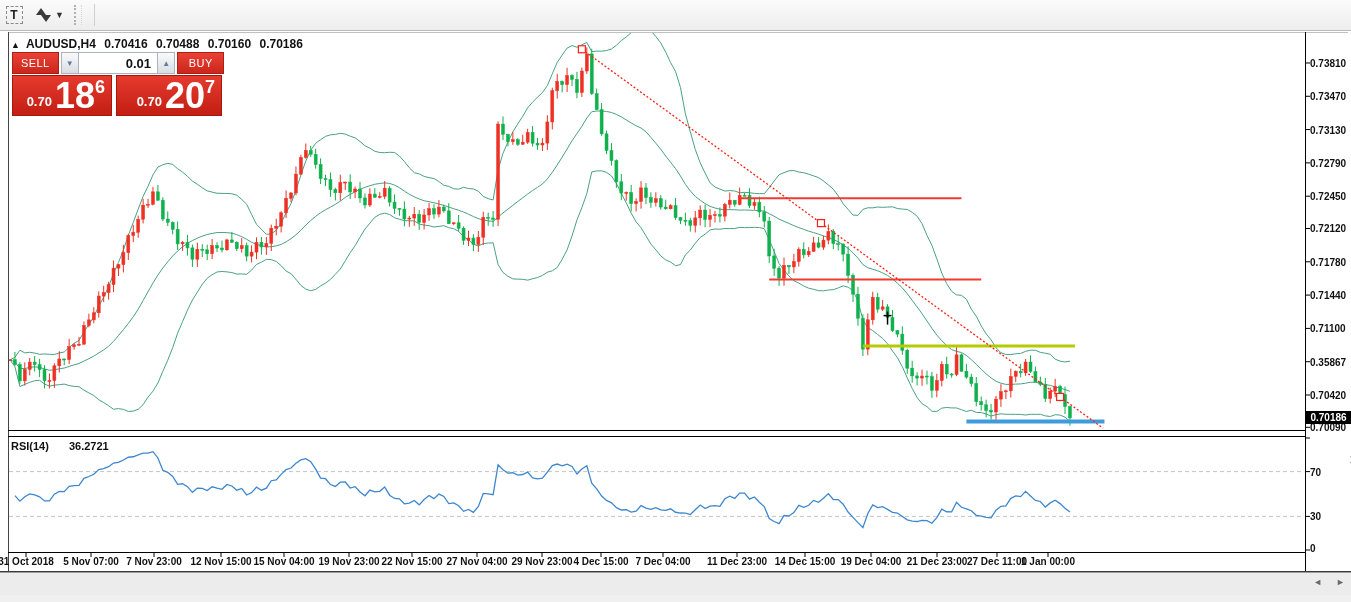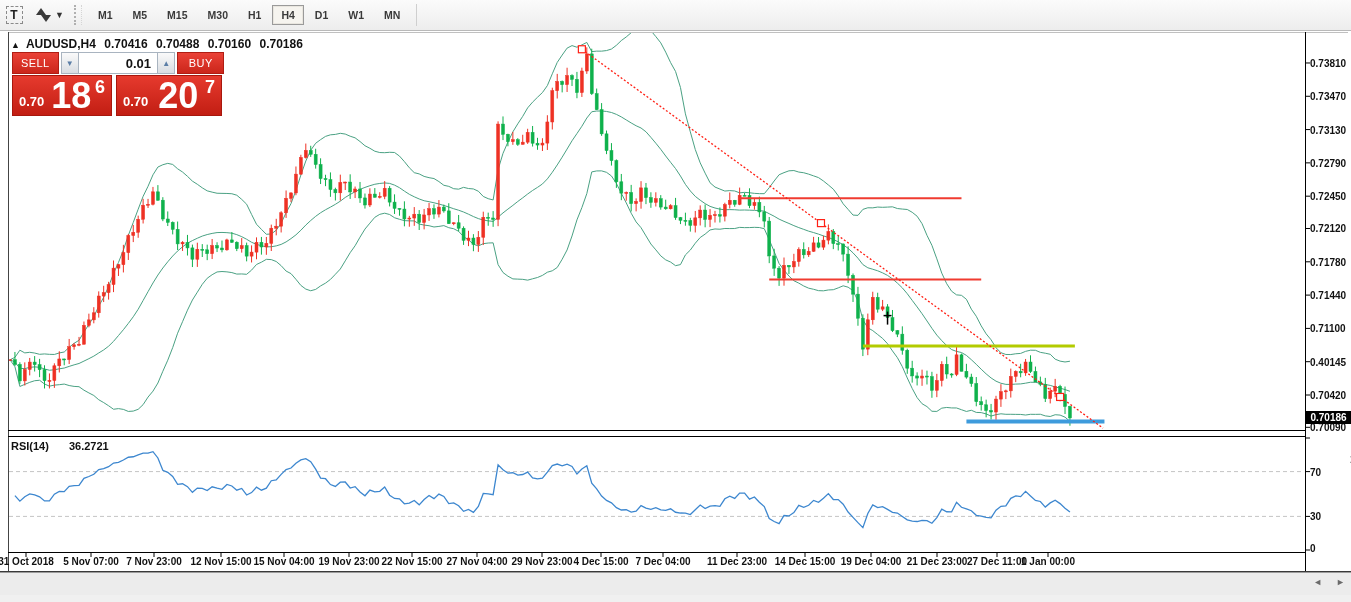--- a/index.html
+++ b/index.html
@@ -30,21 +30,21 @@
   .trade-row1{display:flex;height:22px;}
   .btn-red{background:linear-gradient(#ea4136,#cb261b);color:#fff;font-size:11px;letter-spacing:.4px;
     display:flex;align-items:center;justify-content:center;border:1px solid #b01d13;}
   .sell{width:46px;} .buy{width:46px;}
   .spin{width:17px;background:linear-gradient(#fafafa,#d9dde2);border:1px solid #a9b4c0;display:flex;align-items:center;justify-content:center;
     color:#5b7ea6;font-size:8px;margin-left:2px;}
   .spin.up{margin-right:2px;margin-left:0;}
   .vol{width:72px;border:1px solid #a9b4c0;border-left:none;border-right:none;font-family:"Liberation Sans",sans-serif;
     font-size:13px;font-weight:700;text-align:right;padding:0 6px 0 0;color:#111;outline:none;}
   .trade-row2{display:flex;margin-top:1px;height:41px;}
-  .qblock{background:linear-gradient(#e63a2e,#c21e13);border:1px solid #a8170d;color:#fff;display:flex;align-items:flex-end;justify-content:space-between;padding:0 6px 3px 6px;}
+  .qblock{background:linear-gradient(#e63a2e,#c21e13);border:1px solid #a8170d;color:#fff;display:flex;align-items:flex-end;justify-content:flex-end;padding:0 6px 3px 6px;}
   .qblock .pfx{font-size:13px;font-weight:700;margin:0 3px 3px 0;}
   .qblock .big{font-size:36px;font-weight:700;line-height:.85;}
   .qblock .sup{font-size:18px;font-weight:700;align-self:flex-start;margin-top:1px;}
   .qb-l{width:86px;} .qb-r{width:92px;margin-left:4px;}
   
   .plabel{position:absolute;left:1310px;font-size:10px;font-weight:700;color:#111;z-index:3;}
   .cur-price{position:absolute;left:1306px;width:45px;height:13px;background:#000;color:#fff;z-index:4;
     font-size:10px;font-weight:700;text-align:center;line-height:13px;}
   .rlabel{position:absolute;left:1310px;font-size:10px;font-weight:700;color:#111;z-index:3;}
   .rsi-title{position:absolute;left:11px;top:440px;font-size:11px;font-weight:700;color:#111;z-index:3;}
@@ -64,31 +64,20 @@
 
 <div id="app">
 
   <div class="toolbar">
     <div class="tool-icon">
       <span class="texttool-box">T</span>
     </div>
     <div class="arrange"></div>
     <span class="caret">▼</span>
     <div class="grip"></div>
-    <div id="tf-buttons" style="display:flex;align-items:center;">
-        <div class="tf-btn">M1</div>
-        <div class="tf-btn">M5</div>
-        <div class="tf-btn">M15</div>
-        <div class="tf-btn">M30</div>
-        <div class="tf-btn">H1</div>
-        <div class="tf-btn active">H4</div>
-        <div class="tf-btn">D1</div>
-        <div class="tf-btn">W1</div>
-        <div class="tf-btn">MN</div>
-      </div>
     <div class="tf-sep"></div>
   </div>
 
   <svg id="chart-svg" width="1351" height="602">
       <defs>
         <clipPath id="mainClip">
           <rect x="8" y="33" width="1297" height="397"></rect>
         </clipPath>
         <clipPath id="rsiClip">
           <rect x="8" y="437" width="1297" height="115"></rect>
@@ -633,21 +622,21 @@
   <div id="price-labels">
       <div class="plabel" style="top: 57.9726px;">0.73810</div>
       <div class="plabel" style="top: 91.2733px;">0.73470</div>
       <div class="plabel" style="top: 124.574px;">0.73130</div>
       <div class="plabel" style="top: 157.875px;">0.72790</div>
       <div class="plabel" style="top: 191.175px;">0.72450</div>
       <div class="plabel" style="top: 223.497px;">0.72120</div>
       <div class="plabel" style="top: 256.797px;">0.71780</div>
       <div class="plabel" style="top: 290.098px;">0.71440</div>
       <div class="plabel" style="top: 323.399px;">0.71100</div>
-      <div class="plabel" style="top: 356.699px;">0.40145</div>
+      <div class="plabel" style="top: 356.699px;">0.35867</div>
       <div class="plabel" style="top: 390px;">0.70420</div>
       <div class="plabel" style="top: 422.321px;">0.70090</div>
     </div>
   <div id="rsi-labels">
       <div class="rlabel" style="top: 454px; margin-left: 40px;">100</div>
       <div class="rlabel" style="top: 466.6px;">70</div>
       <div class="rlabel" style="top: 511.4px;">30</div>
       <div class="rlabel" style="top: 543px;">0</div>
     </div>
   <div id="date-labels">

